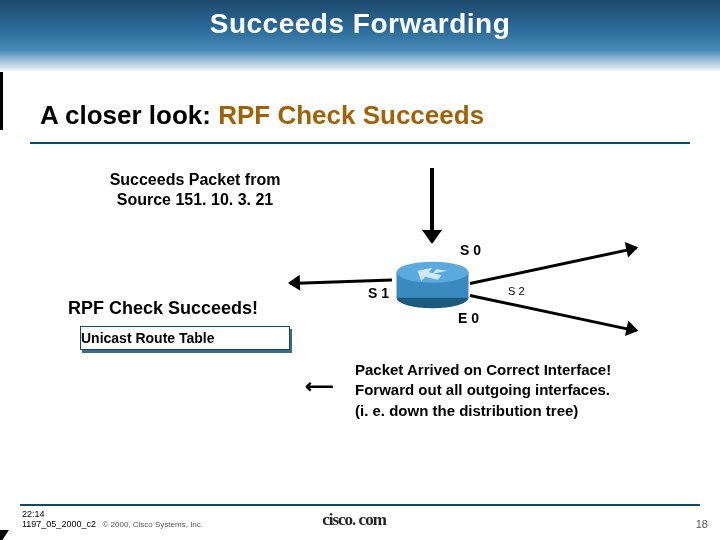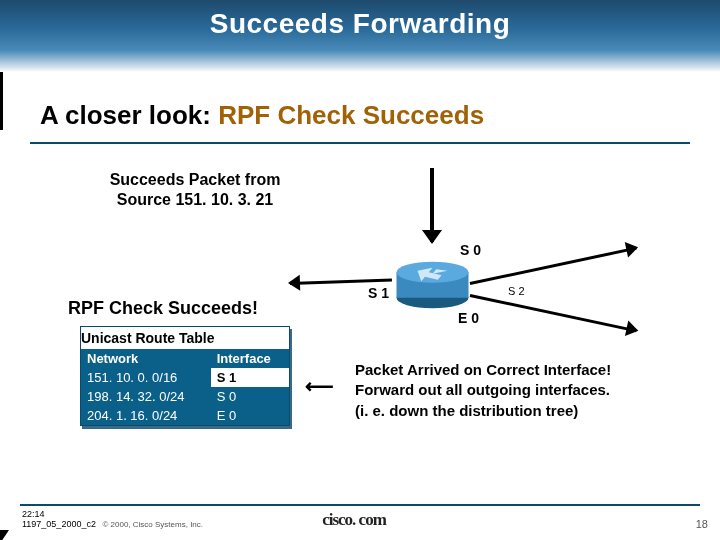--- a/index.html
+++ b/index.html
@@ -80,40 +80,20 @@
 
 <div class="out-line out1"></div>
 <div class="out-line out2"></div>
 <div class="out-line out3"></div>
 <div class="out4"></div>
 
 <div class="succeeds-label">RPF Check Succeeds!</div>
 
 <div class="table-wrap">
   <div class="table-title">Unicast Route Table</div>
-  <table class="route-table">
-    <tbody>
-        <tr class="hdr">
-      <td>Network</td>
-      <td>Interface</td>
-    </tr>
-    <tr class="hl-row">
-      <td>151. 10. 0. 0/16</td>
-      <td class="hl-cell">S 1</td>
-    </tr>
-    <tr>
-      <td>198. 14. 32. 0/24</td>
-      <td>S 0</td>
-    </tr>
-    <tr>
-      <td>204. 1. 16. 0/24</td>
-      <td>E 0</td>
-    </tr>
-  </tbody>
-    </table>
 </div>
 <div class="hl-arrow">⟵</div>
 
 <div class="conclusion">
   <div>Packet Arrived on Correct Interface!</div>
   <div>Forward out all outgoing interfaces.</div>
   <div>(i. e. down the distribution tree)</div>
 </div>
 
 <div class="footer">

